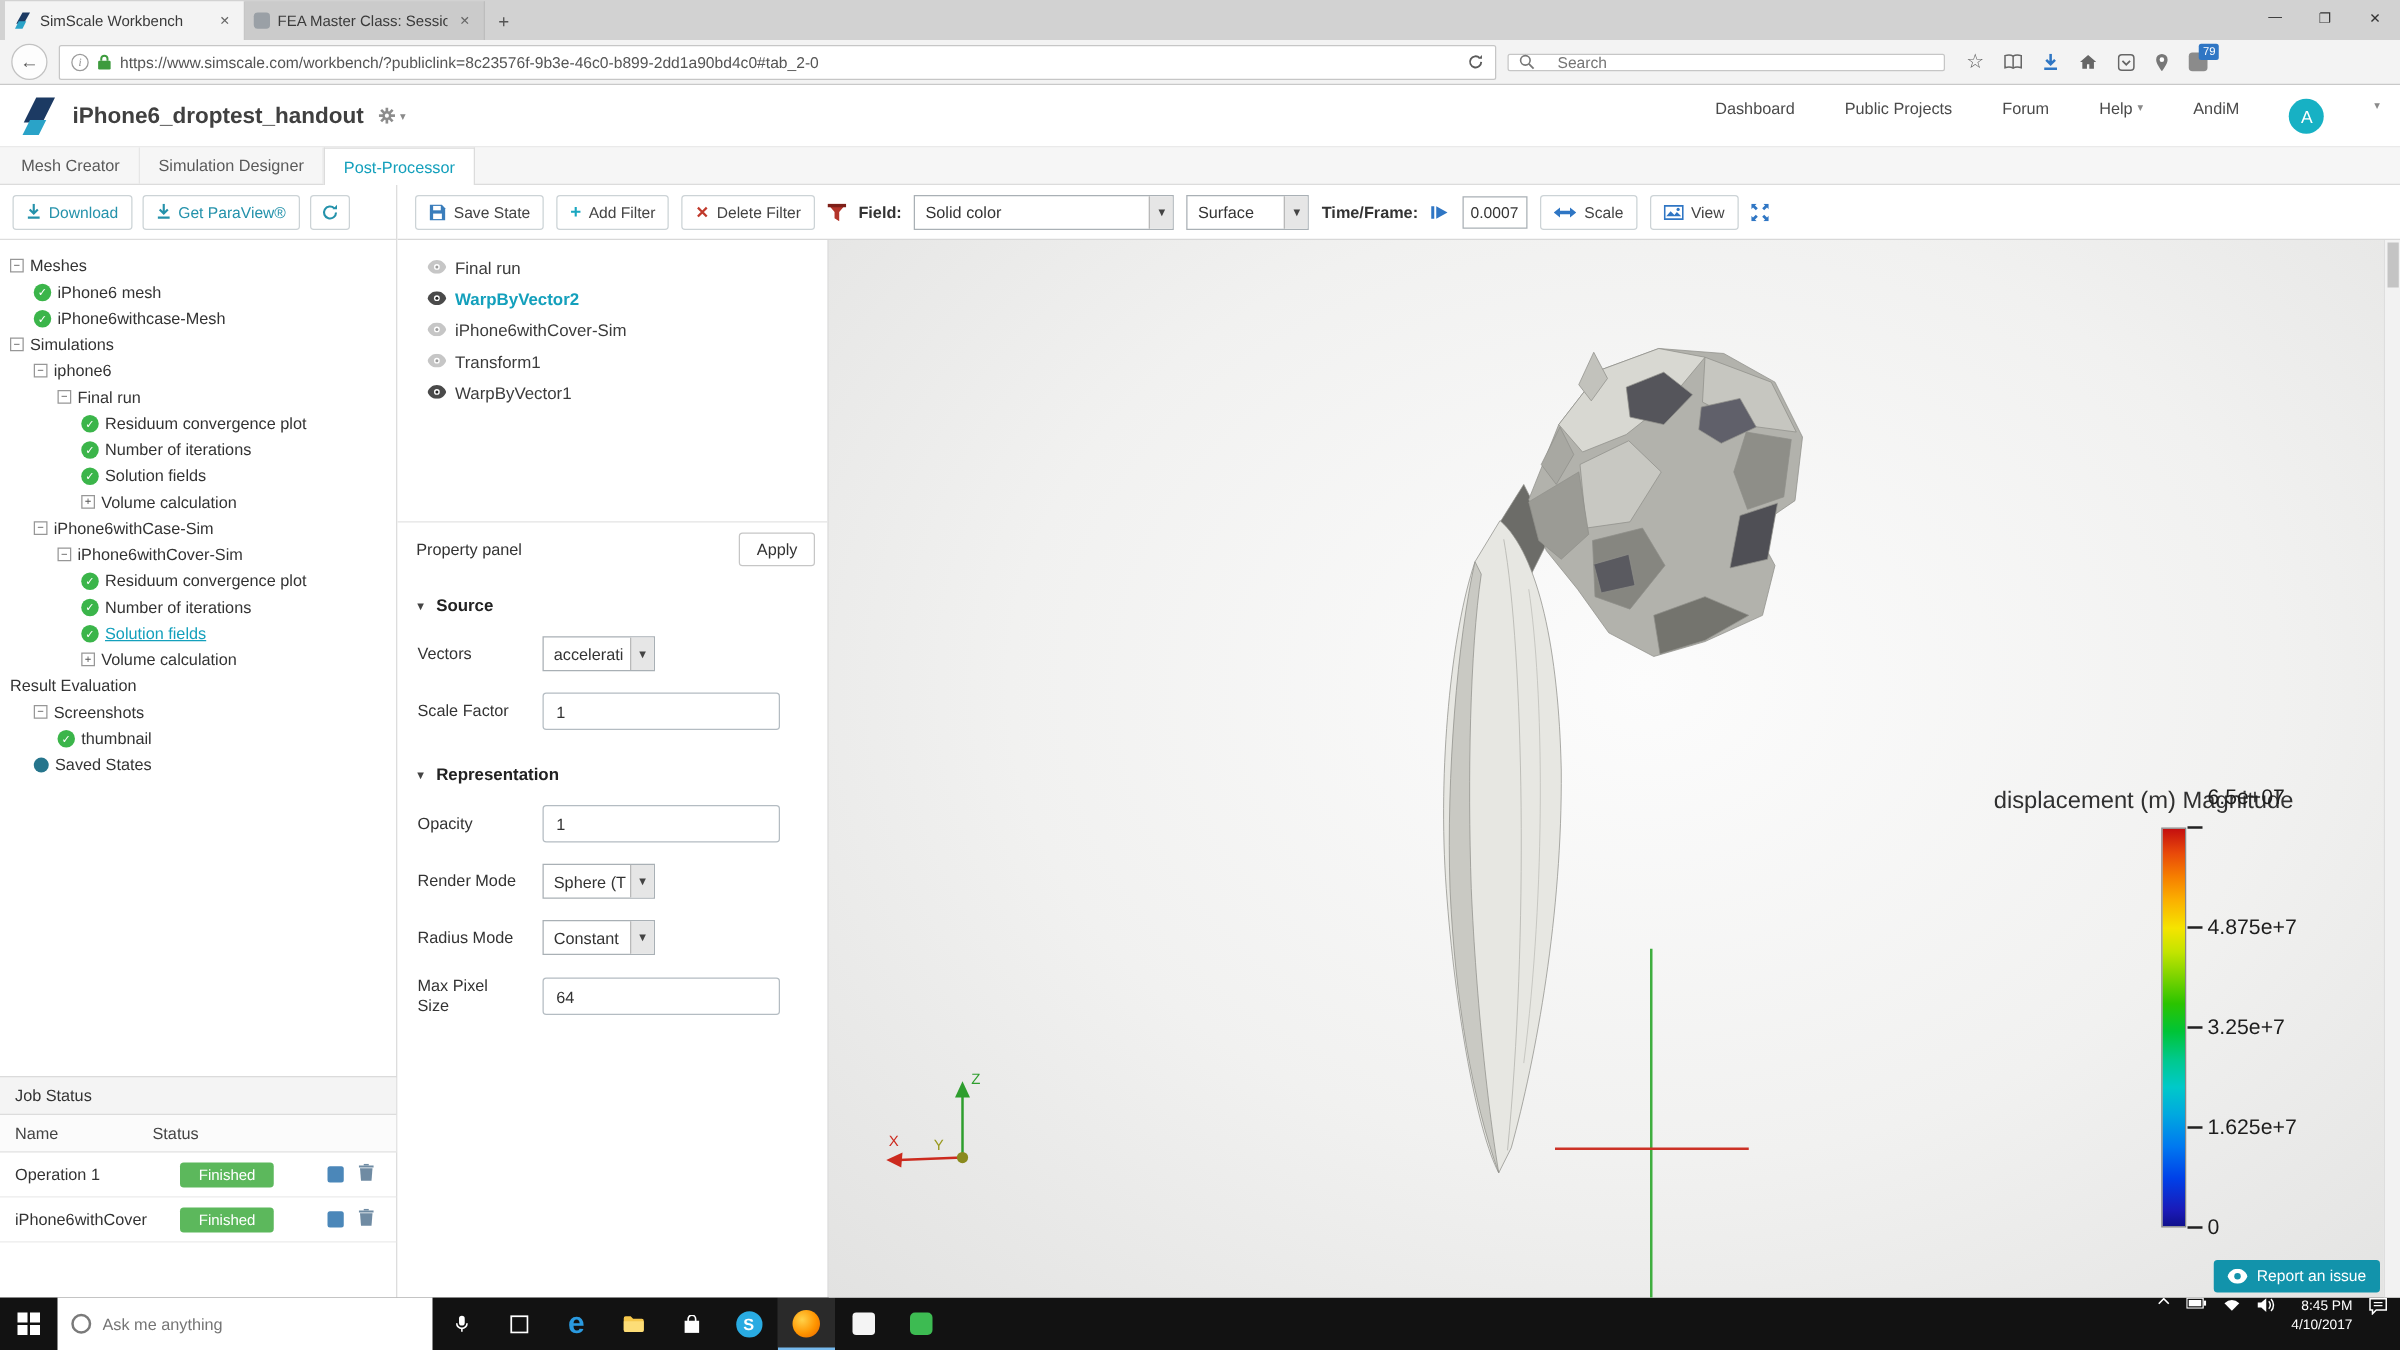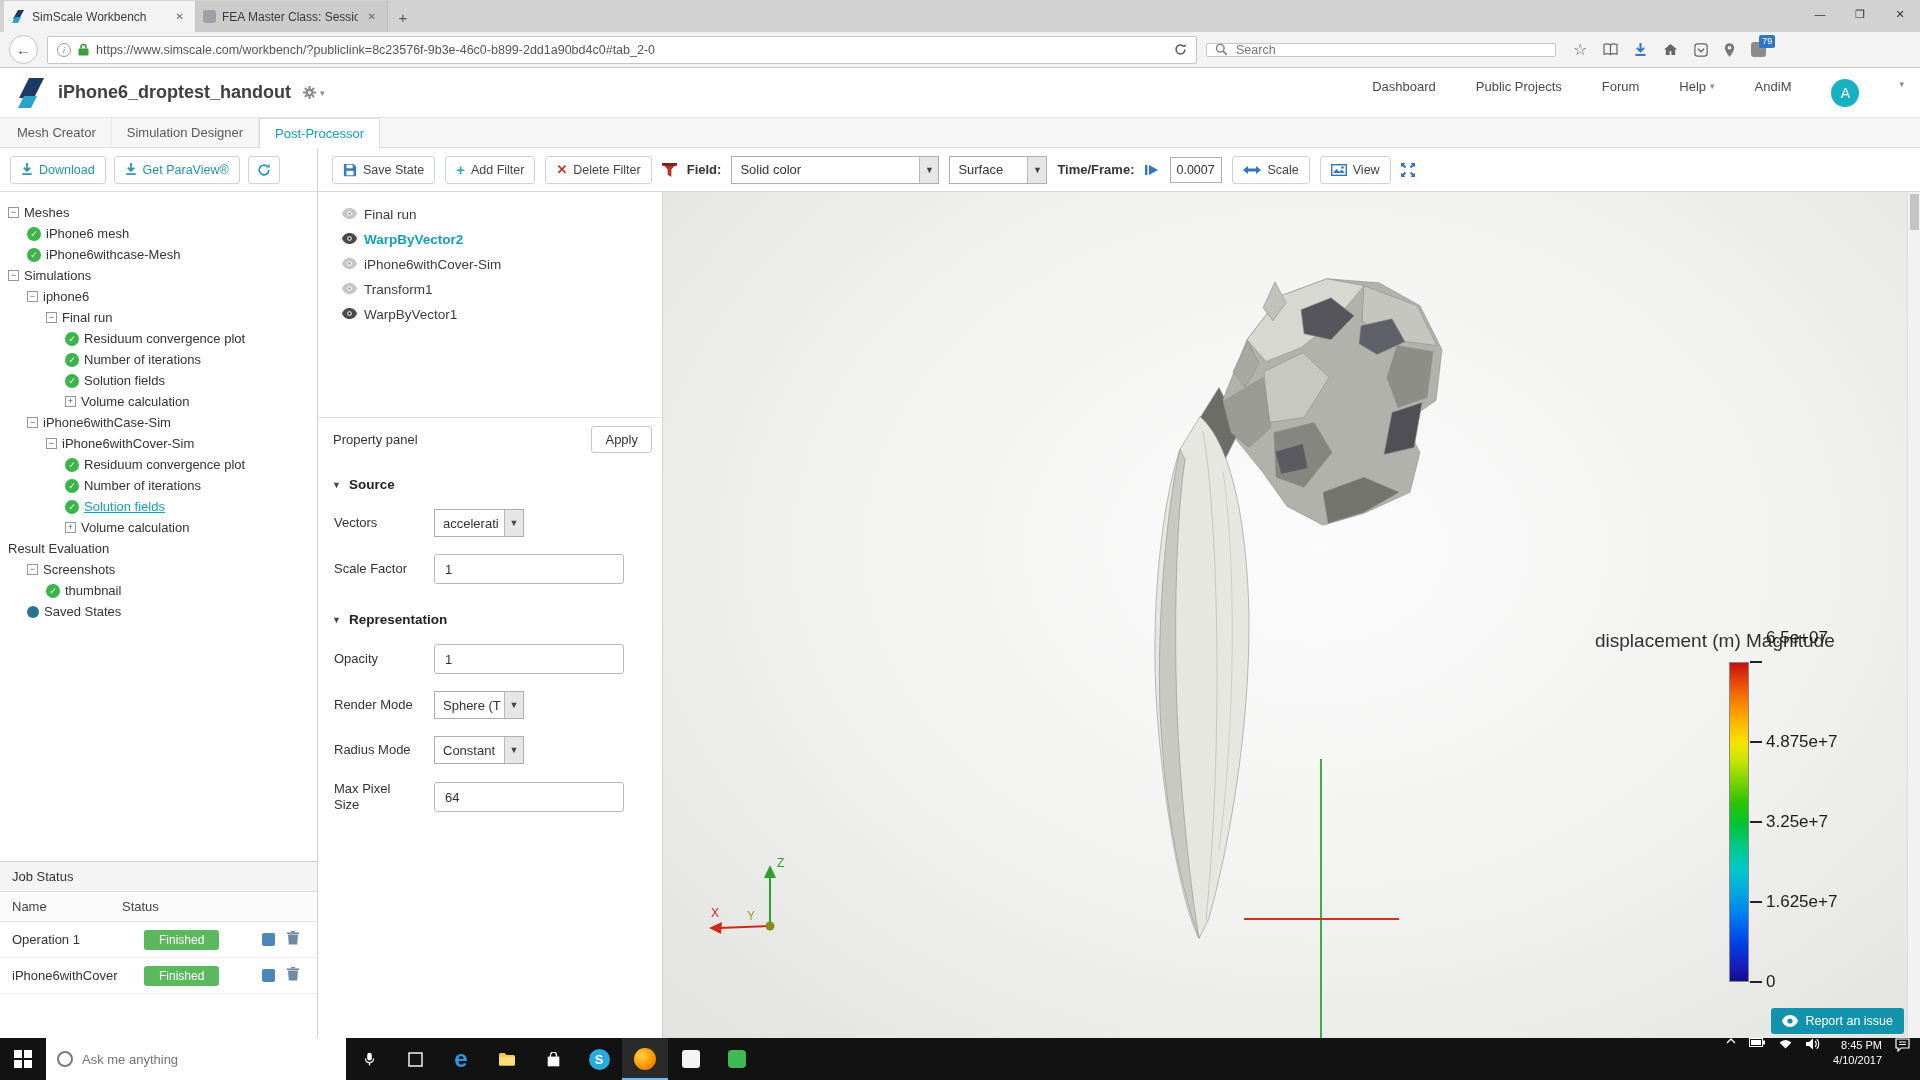--- a/index.html
+++ b/index.html
@@ -17,21 +17,21 @@
   .fav-gray{width:13px;height:13px;border-radius:3px;background:#9aa0a6;flex:none}
   .newtab{width:30px;height:26px;display:flex;align-items:center;justify-content:center;font-size:15px;color:#555;margin-bottom:2px}
   .win-controls{position:absolute;right:0;top:0;display:flex}
   .win-btn{width:40px;height:28px;display:flex;align-items:center;justify-content:center;font-size:11px;color:#333}
 
   .navbar{height:36px;background:#f3f3f3;border-bottom:1px solid #c9c9c9;display:flex;align-items:center;gap:9px;padding:0 9px;flex:none}
   .nav-back{width:29px;height:29px;border:1px solid #c2c2c2;border-radius:50%;background:#fdfdfd;color:#555;display:flex;align-items:center;justify-content:center;font-size:15px;flex:none}
   .url-box{width:1150px;height:28px;background:#fff;border:1px solid #c6c6c6;border-radius:2px;display:flex;align-items:center;gap:7px;padding:0 9px;flex:none}
   .info-ic{width:14px;height:14px;border:1px solid #9a9a9a;border-radius:50%;color:#8a8a8a;font-size:9px;font-family:"Liberation Serif",serif;font-style:italic;display:flex;align-items:center;justify-content:center;flex:none}
   .url-text{flex:1;font-size:12.5px;color:#555;white-space:nowrap;overflow:hidden}
-  .search-box{width:350px;height:14px;background:#fff;border:1px solid #c6c6c6;border-radius:2px;display:flex;align-items:center;gap:8px;padding:0 8px;flex:none}
+  .search-box{width:350px;height:14px;background:#fff;border:1px solid #c6c6c6;border-radius:2px;display:flex;align-items:center;gap:18px;padding:0 8px;flex:none}
   .search-box input{border:none;outline:none;flex:1;font-size:12.5px;color:#666;font-family:inherit;background:transparent}
   .nav-icons{display:flex;align-items:center;gap:16px;margin-left:8px;color:#555}
   .nav-ic{position:relative;display:flex;align-items:center;justify-content:center}
   .star-glyph{font-size:16px;color:#5f5f5f;line-height:1}
   .badge79{position:absolute;top:-7px;right:-9px;background:#2f76c4;color:#fff;font-size:9px;line-height:1;padding:2px 3px;border-radius:2px}
   .ext-base{width:15px;height:15px;border-radius:3px;background:#8b8b8b}
 
   
   .app-header{height:50px;background:#fff;border-bottom:1px solid #e3e3e3;display:flex;align-items:center;padding:0 16px;flex:none}
   .project-title{font-size:18px;font-weight:700;color:#404040;margin-left:12px}

